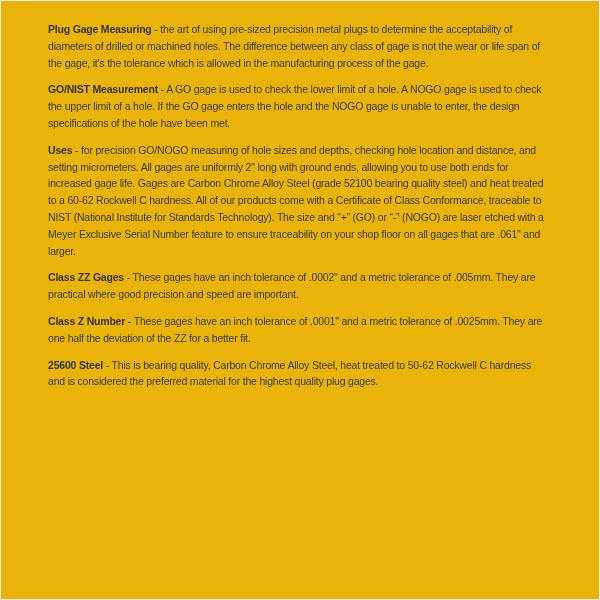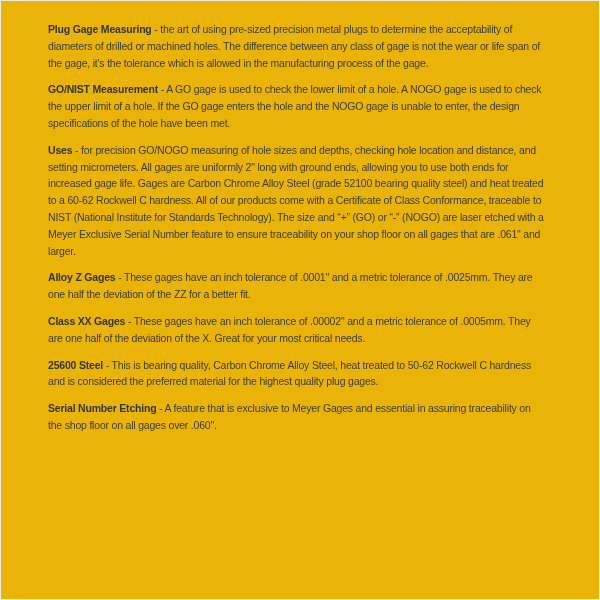--- a/index.html
+++ b/index.html
@@ -41,26 +41,25 @@
 <body>
 
 <div class="page">
 
   <p class="entry"><span class="term">Plug Gage Measuring</span> <span class="definition">- the art of using pre-sized precision metal plugs to determine the acceptability of diameters of drilled or machined holes. The difference between any class of gage is not the wear or life span of the gage, it's the tolerance which is allowed in the manufacturing process of the gage.</span></p>
 
   <p class="entry"><span class="term">GO/NIST Measurement</span> <span class="definition">- A GO gage is used to check the lower limit of a hole. A NOGO gage is used to check the upper limit of a hole. If the GO gage enters the hole and the NOGO gage is unable to enter, the design specifications of the hole have been met.</span></p>
 
   <p class="entry"><span class="term">Uses</span> <span class="definition">- for precision GO/NOGO measuring of hole sizes and depths, checking hole location and distance, and setting micrometers. All gages are uniformly 2" long with ground ends, allowing you to use both ends for increased gage life. Gages are Carbon Chrome Alloy Steel (grade 52100 bearing quality steel) and heat treated to a 60-62 Rockwell C hardness. All of our products come with a Certificate of Class Conformance, traceable to NIST (National Institute for Standards Technology). The size and “+” (GO) or “-” (NOGO) are laser etched with a Meyer Exclusive Serial Number feature to ensure traceability on your shop floor on all gages that are .061" and larger.</span></p>
 
+  <p class="entry"><span class="term">Class ZZ Gages</span> <span class="definition">- These gages have an inch tolerance of .0002" and a metric tolerance of .005mm. They are practical where good precision and speed are important.</span></p>
 
-  <p class="entry"><span class="term">Alloy Z Gages</span> <span class="definition">- These gages have an inch tolerance of .0001" and a metric tolerance of .0025mm. They are one half the deviation of the ZZ for a better fit.</span></p>
+  <p class="entry"><span class="term">Class Z Number</span> <span class="definition">- These gages have an inch tolerance of .0001" and a metric tolerance of .0025mm. They are one half the deviation of the ZZ for a better fit.</span></p>
 
 
-  <p class="entry"><span class="term">Class XX Gages</span> <span class="definition">- These gages have an inch tolerance of .00002" and a metric tolerance of .0005mm. They are one half of the deviation of the X. Great for your most critical needs.</span></p>
 
 
   <p class="entry"><span class="term">25600 Steel</span> <span class="definition">- This is bearing quality, Carbon Chrome Alloy Steel, heat treated to 50-62 Rockwell C hardness and is considered the preferred material for the highest quality plug gages.</span></p>
 
 
 
-  <p class="entry"><span class="term">Serial Number Etching</span> <span class="definition">- A feature that is exclusive to Meyer Gages and essential in assuring traceability on the shop floor on all gages over .060".</span></p>
 
 </div>
 
 </body></html>

